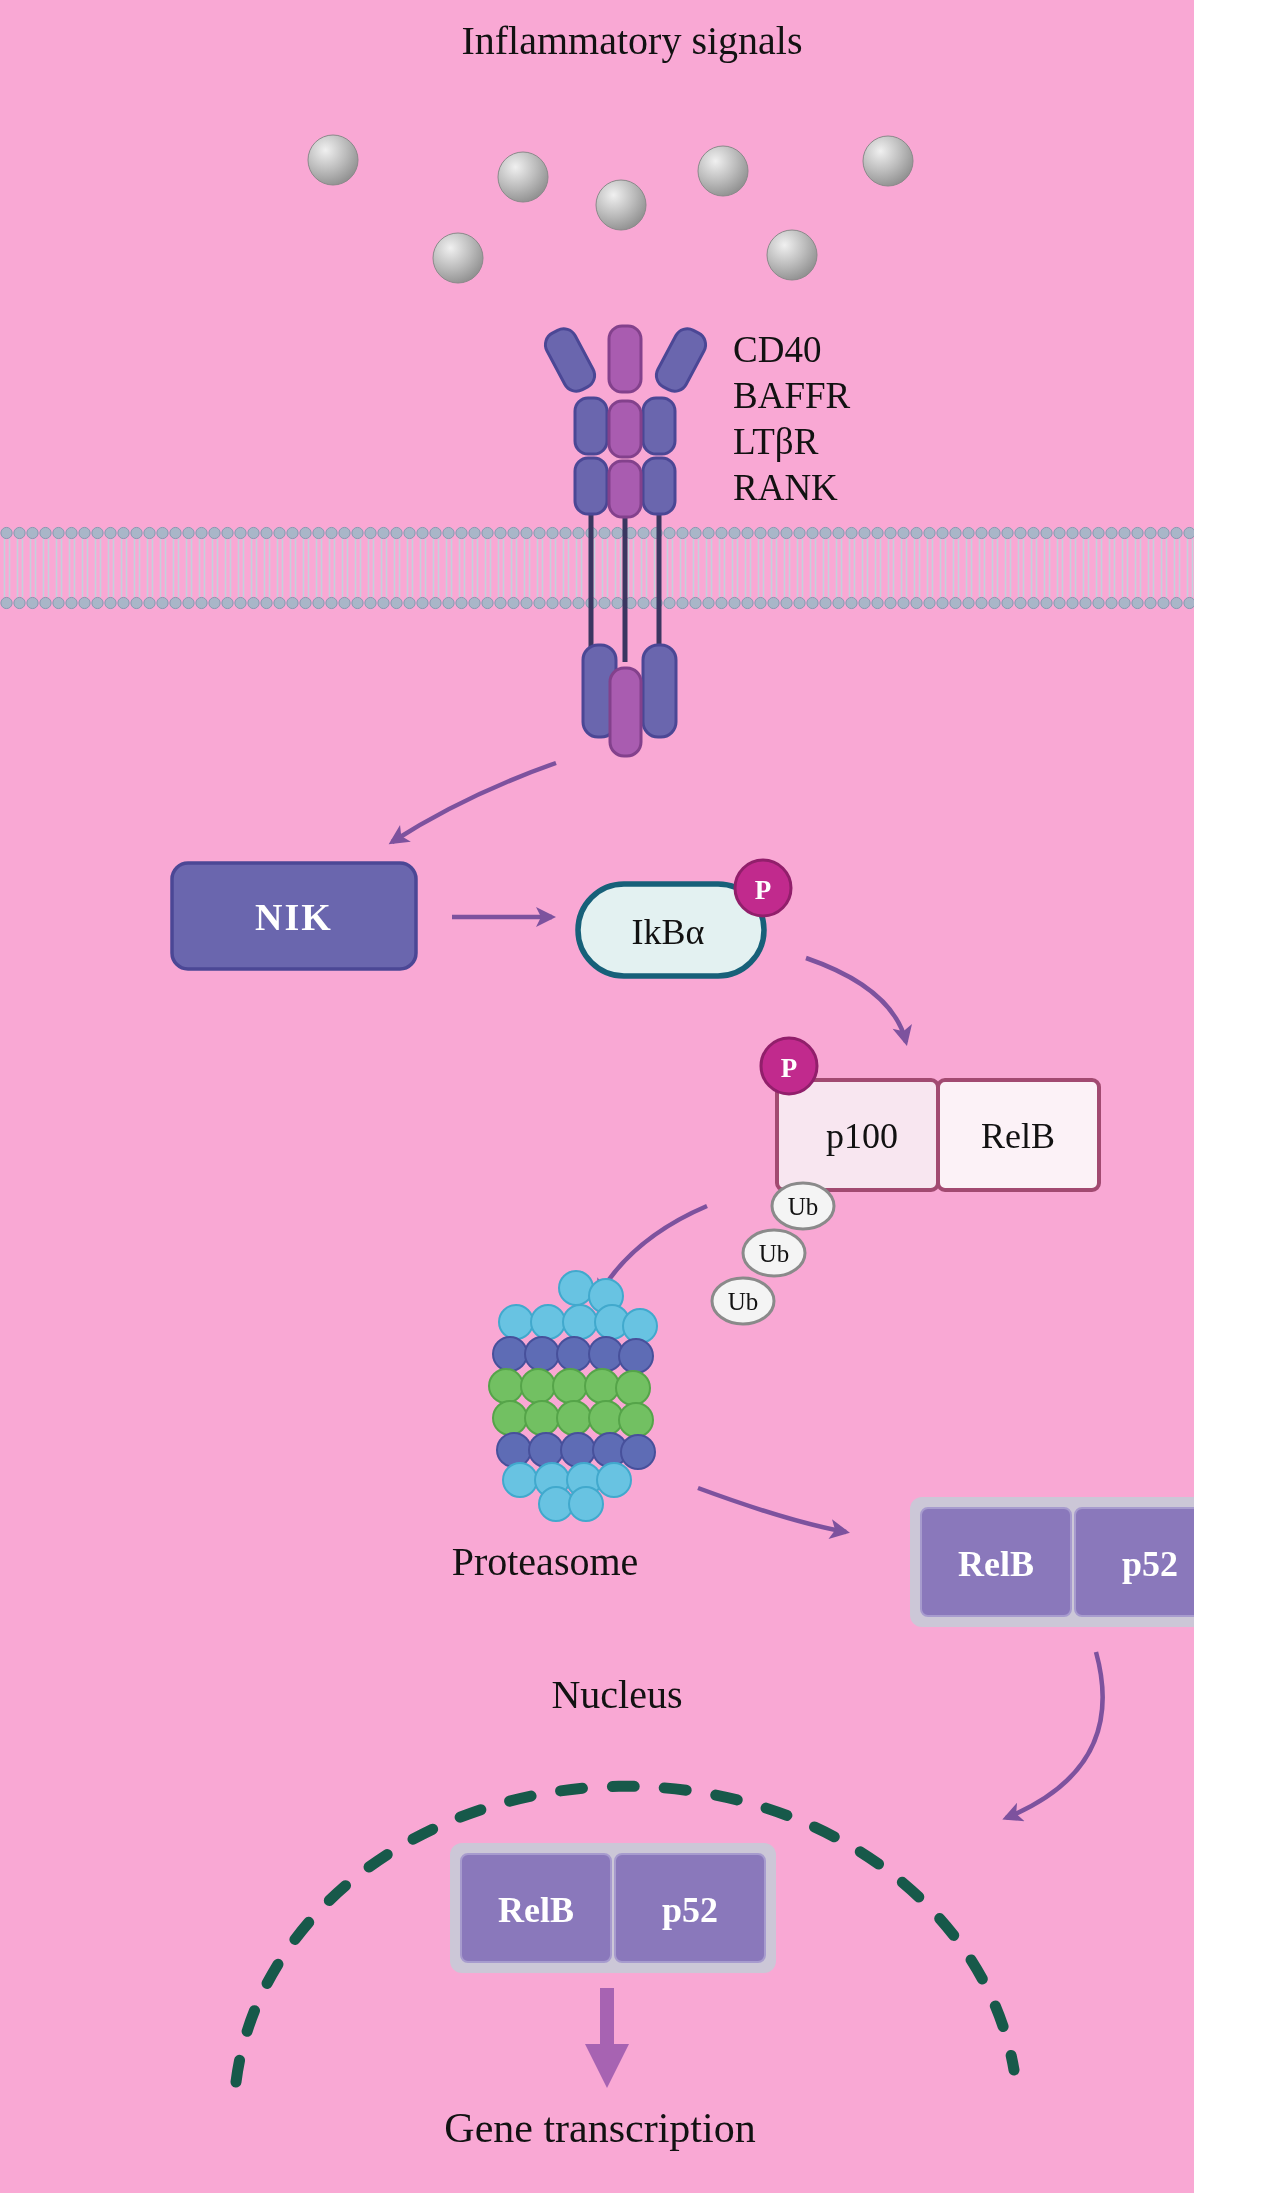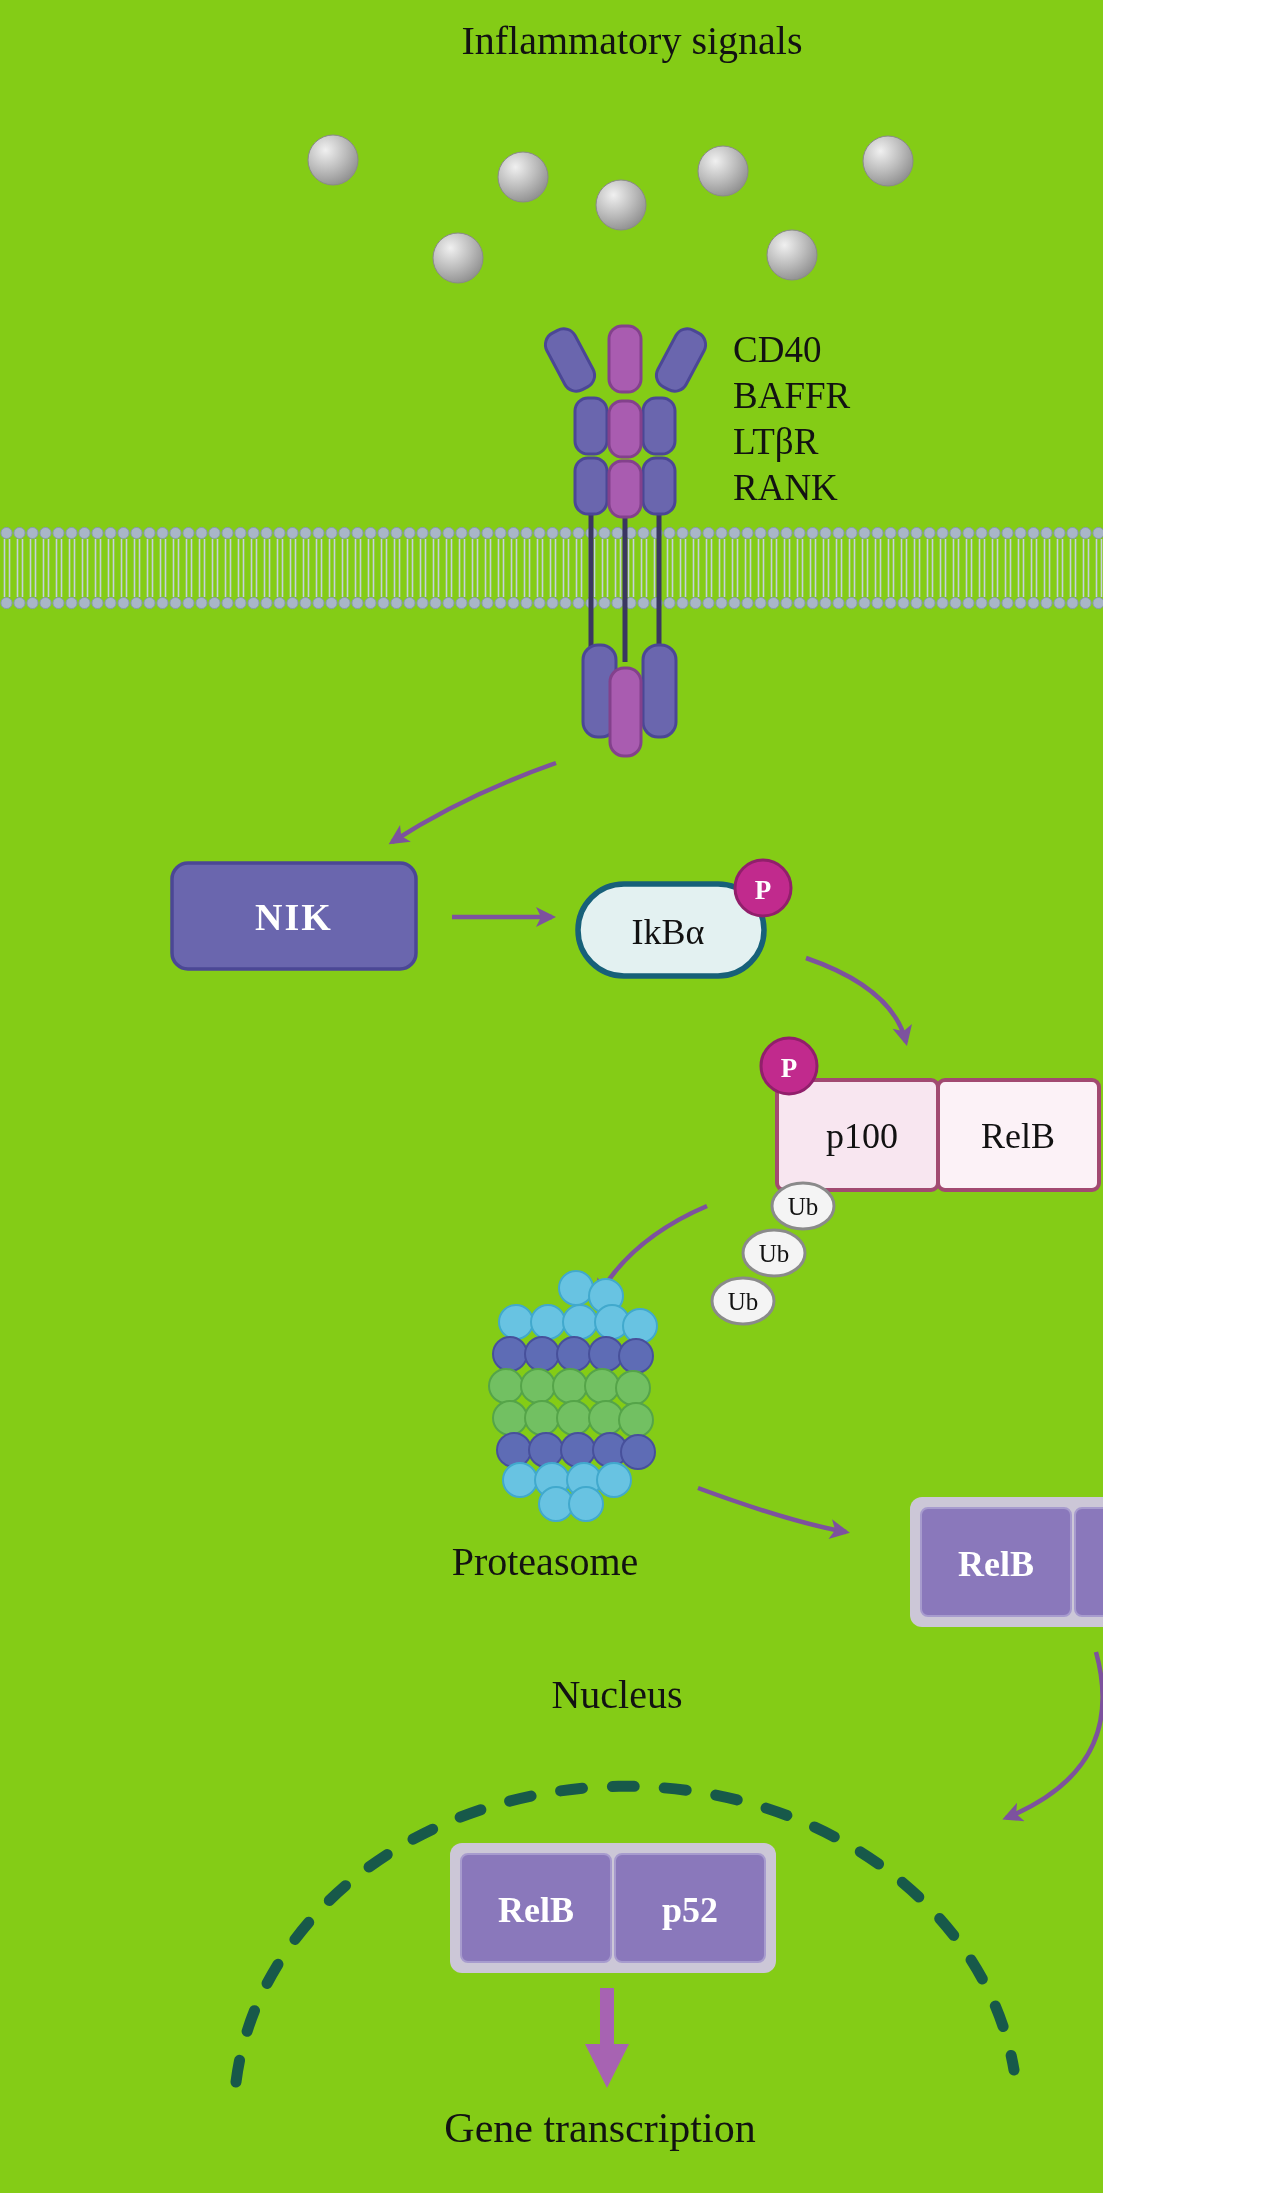--- a/index.html
+++ b/index.html
@@ -1,16 +1,16 @@
 <!DOCTYPE html>
 <html><head>
 <meta charset="utf-8">
 <style>
   html,body{margin:0;padding:0;background:#ffffff;}
-  .canvas{position:relative;width:1103px;height:2193px;background:#84cc16;overflow:hidden;}
+  .canvas{position:relative;width:1194px;height:2193px;background:#f9a8d4;overflow:hidden;}
   .canvas > svg{position:absolute;top:0;left:0;}
   text{font-family:"Liberation Serif", serif;fill:#121212;}
   .white-t{fill:#ffffff;font-weight:bold;}
   .purpleRect{fill:#6a66ae;stroke:#4b4795;stroke-width:3;}
   .magentaRect{fill:#a95cb0;stroke:#83418c;stroke-width:3;}
   .arrow{fill:none;stroke:#7d529e;stroke-width:4.5;}
   .stem{stroke:#3a3660;stroke-width:5;}
   .signal{fill:url(#sphereGrad);stroke:#8a8a8a;stroke-width:1;}
   .pb{fill:#68c3e2;stroke:#41a9cd;stroke-width:2;}
   .pp{fill:#5e6cb5;stroke:#47509b;stroke-width:2;}

